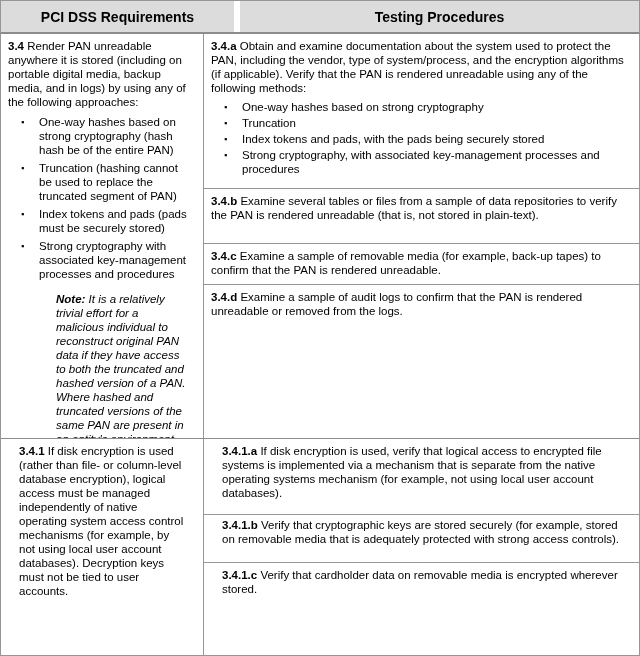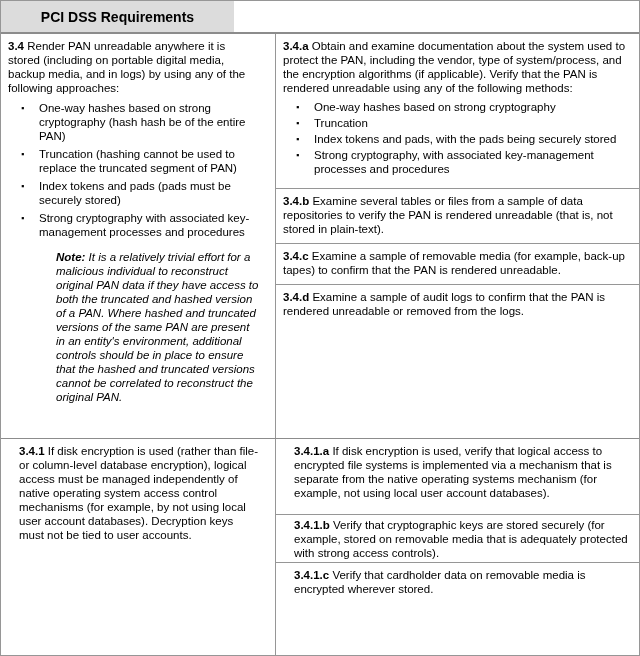--- a/index.html
+++ b/index.html
@@ -30,21 +30,21 @@
     font-weight: bold; font-size: 14px;
   }
   .hcell.left { width: 233px; }
   .hgap { width: 6px; background: #ffffff; flex: none; }
   .hcell.right { flex: 1; }
   
   .brow { display: flex; min-height: 0; }
   .brow.r1 { height: 405px; flex: none; border-bottom: 1px solid var(--header-border, #8c8c8c); }
   .brow.r2 { flex: 1; }
   .lcell {
-    width: 275px; flex: none;
+    width: 203px; flex: none;
     border-right: 1px solid var(--border, #969696);
     padding: 5px 16px 4px 7px;
     overflow: hidden;
   }
   .rcol { flex: 1; display: flex; flex-direction: column; min-width: 0; }
   .scell {
     flex: none;
     border-bottom: 1px solid var(--border, #969696);
     padding: 5px 6px 20px 7px;
     overflow: hidden;
@@ -72,20 +72,23 @@
 <body>
 
 <div class="page">
   <div class="tbl">
 
     <div class="hrow">
       <div class="hcell left">
         <span>PCI DSS Requirements</span>
       </div>
       <div class="hgap"></div>
+      <div class="hcell right">
+        <span>Testing Procedures</span>
+      </div>
     </div>
 
     <div class="brow r1">
       <div class="lcell">
         <p><b class="num">3.4</b> <span>Render PAN unreadable anywhere it is stored (including on portable digital media, backup media, and in logs) by using any of the following approaches:</span></p>
         <ul class="blts">
           <li>
               <span class="blt">▪</span>
               <span class="btxt">One-way hashes based on strong cryptography (hash hash be of the entire PAN)</span>
             </li>

